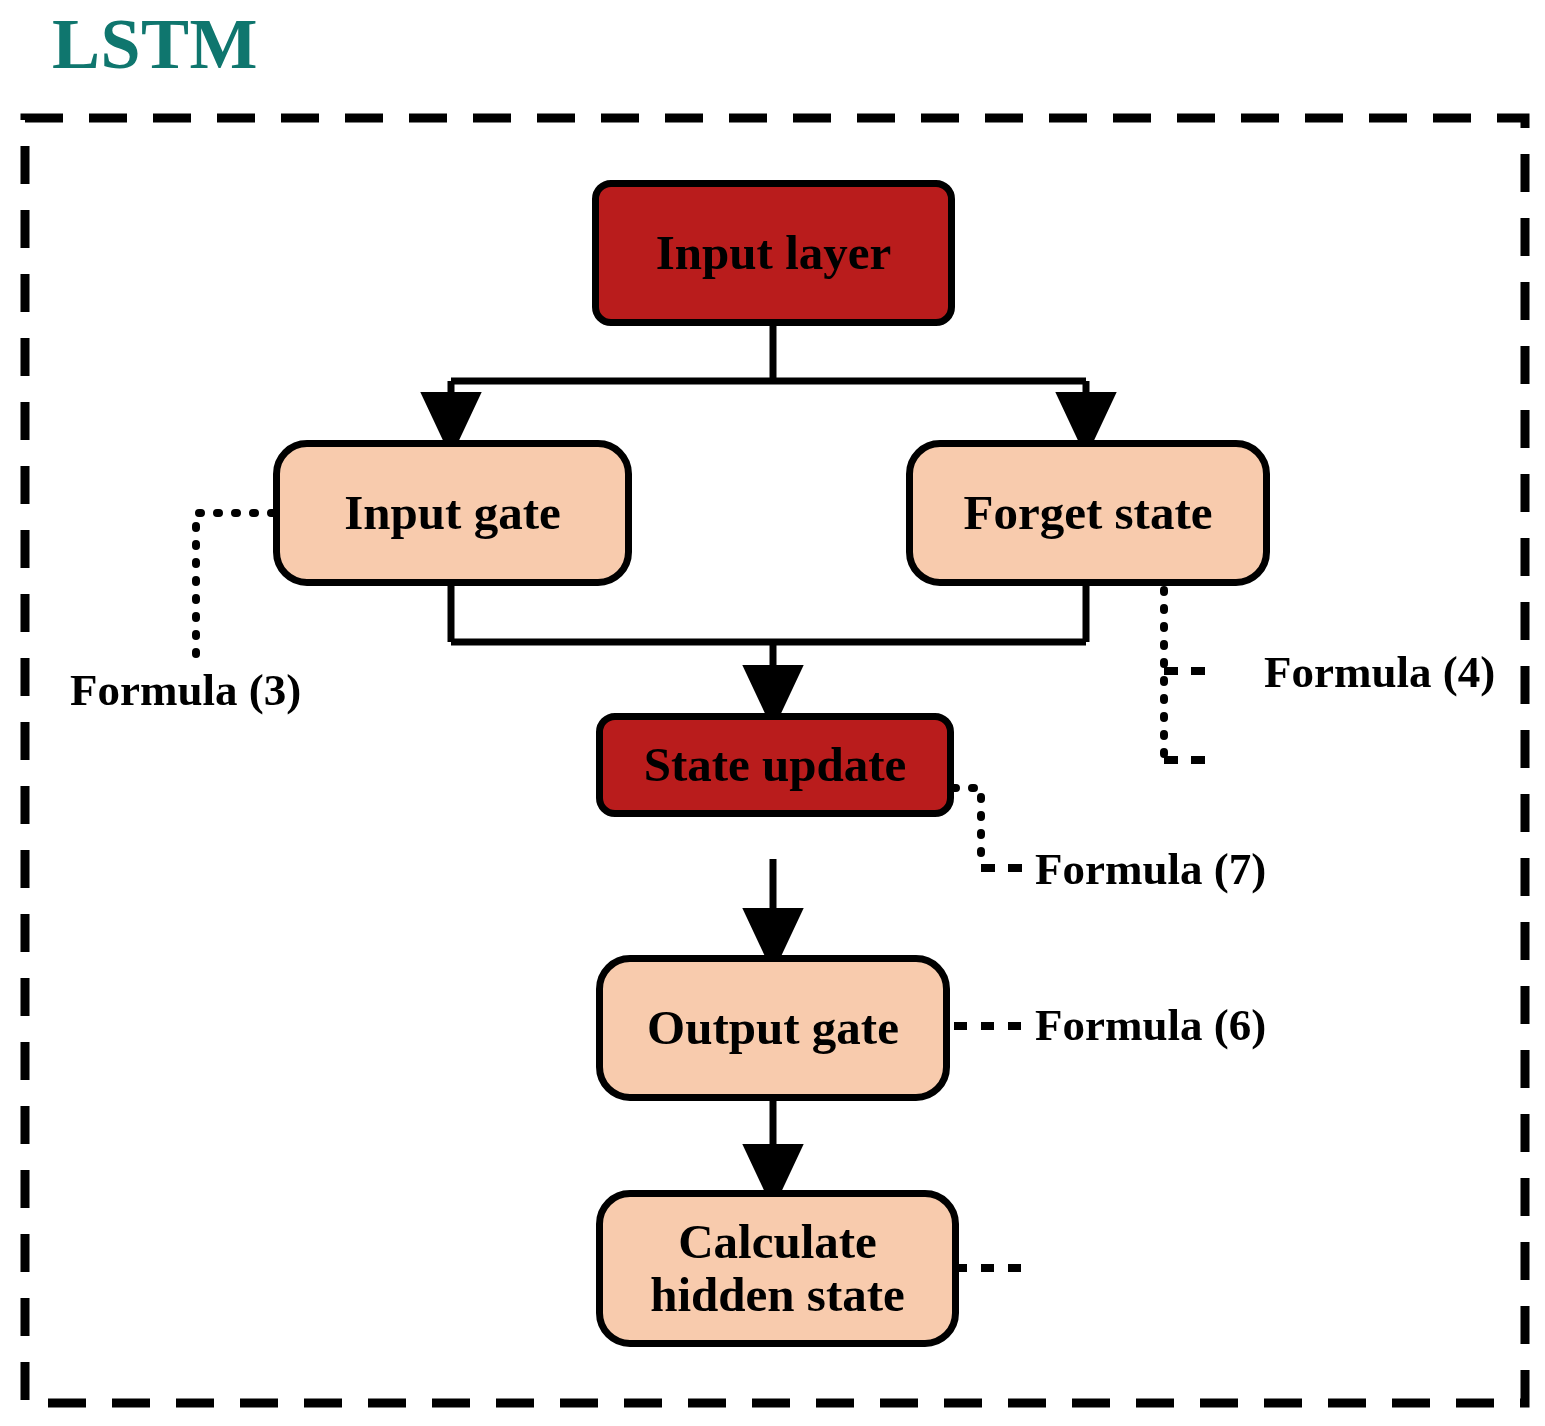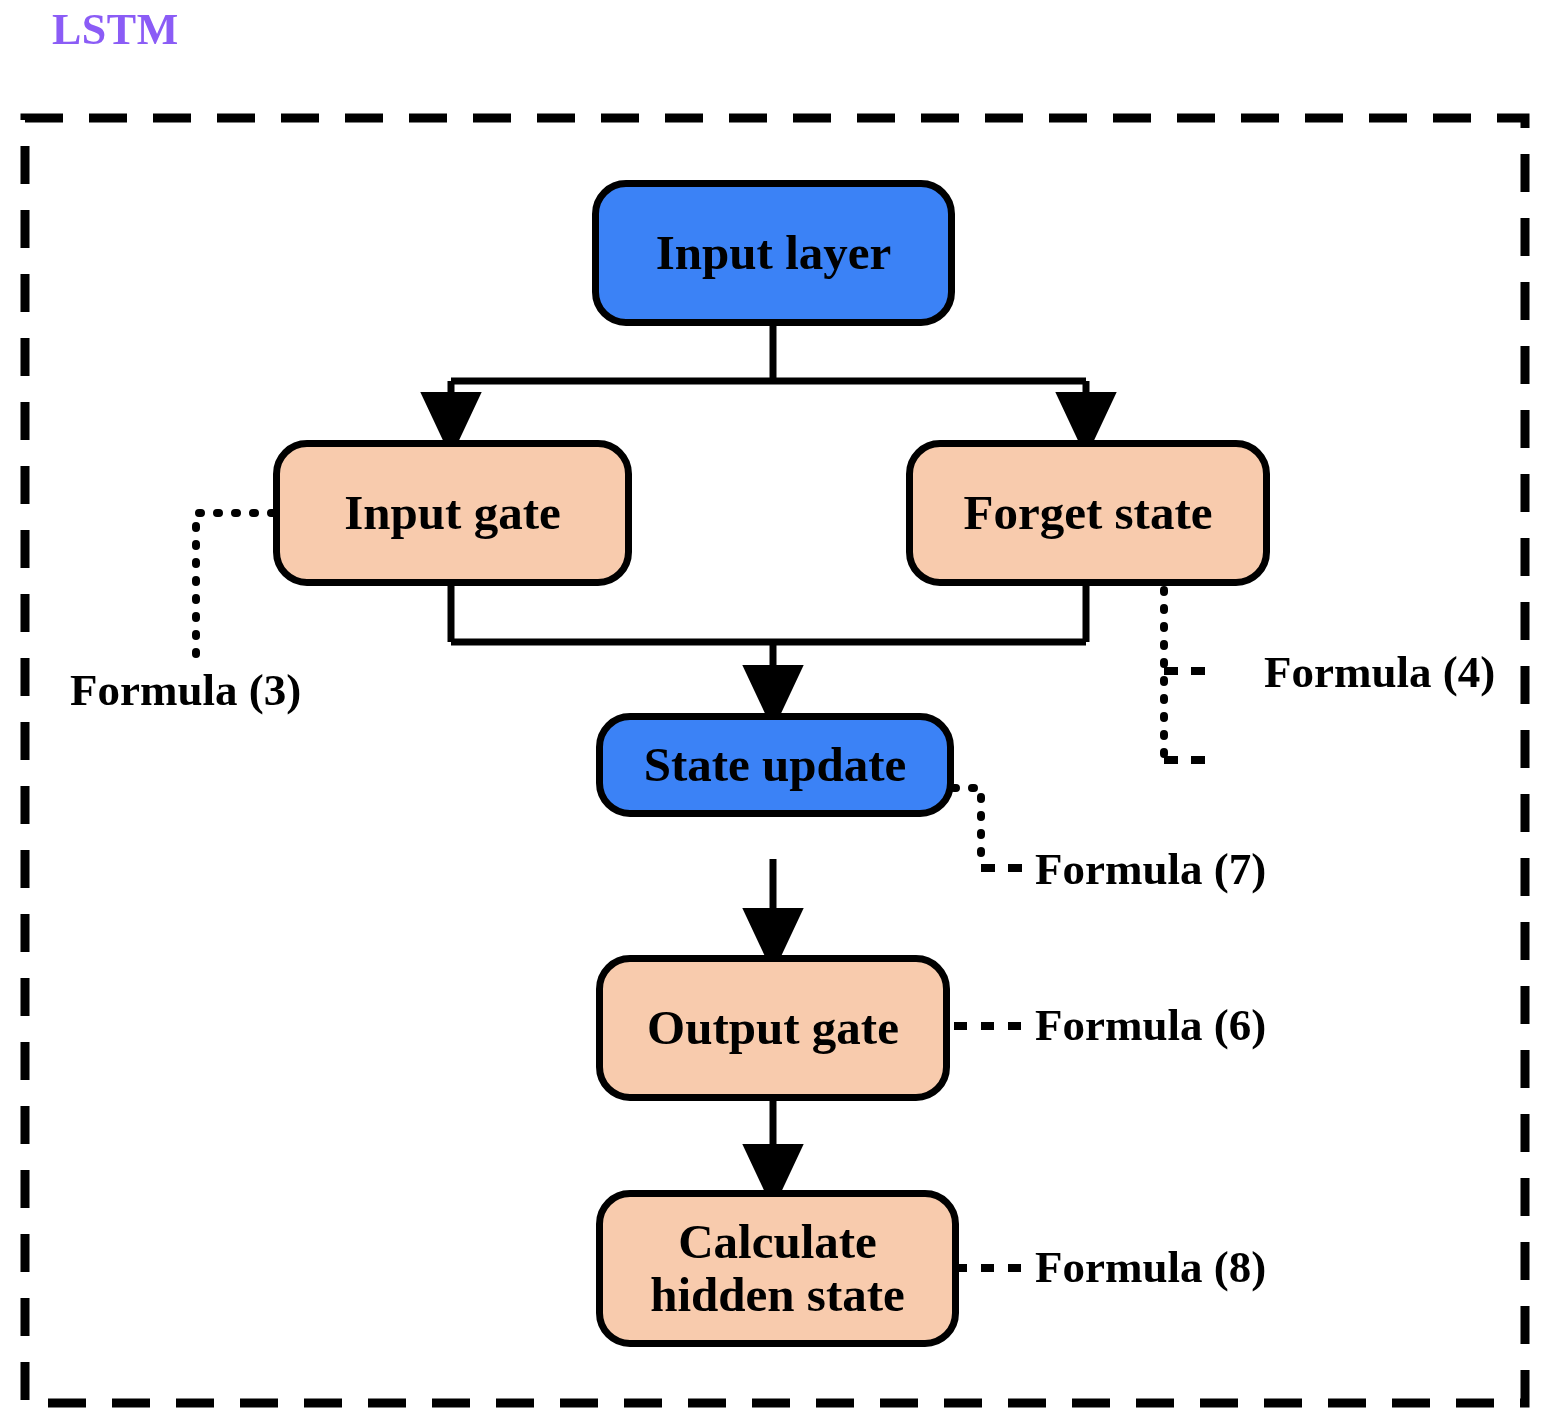--- a/index.html
+++ b/index.html
@@ -19,43 +19,43 @@
     position: absolute;
     left: 0;
     top: 0;
     width: 1545px;
     height: 1426px;
   }
   .title {
     position: absolute;
     left: 52px;
     top: 8px;
-    font-size: 44px;
+    font-size: 72px;
     font-weight: bold;
     letter-spacing: 0.5px;
-    color: #8b5cf6;
+    color: #0f766e;
     line-height: 1;
     white-space: nowrap;
   }
   .node {
     position: absolute;
     box-sizing: border-box;
     border: 7px solid #000000;
     border-radius: 34px;
     display: flex;
     align-items: center;
     justify-content: center;
     text-align: center;
     font-weight: bold;
     color: #000000;
     font-size: 49px;
     line-height: 1.08;
     padding: 0 6px;
   }
-  .node.blue  { background: #3b82f6; }
+  .node.blue  { background: #b91c1c; border-radius: 19px; }
   .node.peach { background: #f8cbad; }
 
   .node-input-layer  { left: 592px;  top: 180px;  width: 363px; height: 146px; }
   .node-input-gate   { left: 273px;  top: 440px;  width: 359px; height: 146px; }
   .node-forget-gate  { left: 906px;  top: 440px;  width: 364px; height: 146px; }
   .node-state-update { left: 596px;  top: 713px;  width: 358px; height: 104px; }
   .node-output-gate  { left: 596px;  top: 955px;  width: 354px; height: 146px; }
   .node-hidden-state { left: 596px;  top: 1190px; width: 363px; height: 157px; }
   .node-hidden-state .label { display: block; }
 
@@ -146,15 +146,14 @@
     <div>
       <span class="label">Calculate</span>
       <span class="label">hidden state</span>
     </div>
   </div>
 
   <div class="formula f3">Formula (3)</div>
   <div class="formula f4">Formula (4)</div>
   <div class="formula f7">Formula (7)</div>
   <div class="formula f6">Formula (6)</div>
-  <div class="formula f8">Formula (8)</div>
 
 </div>
 
 </body></html>

